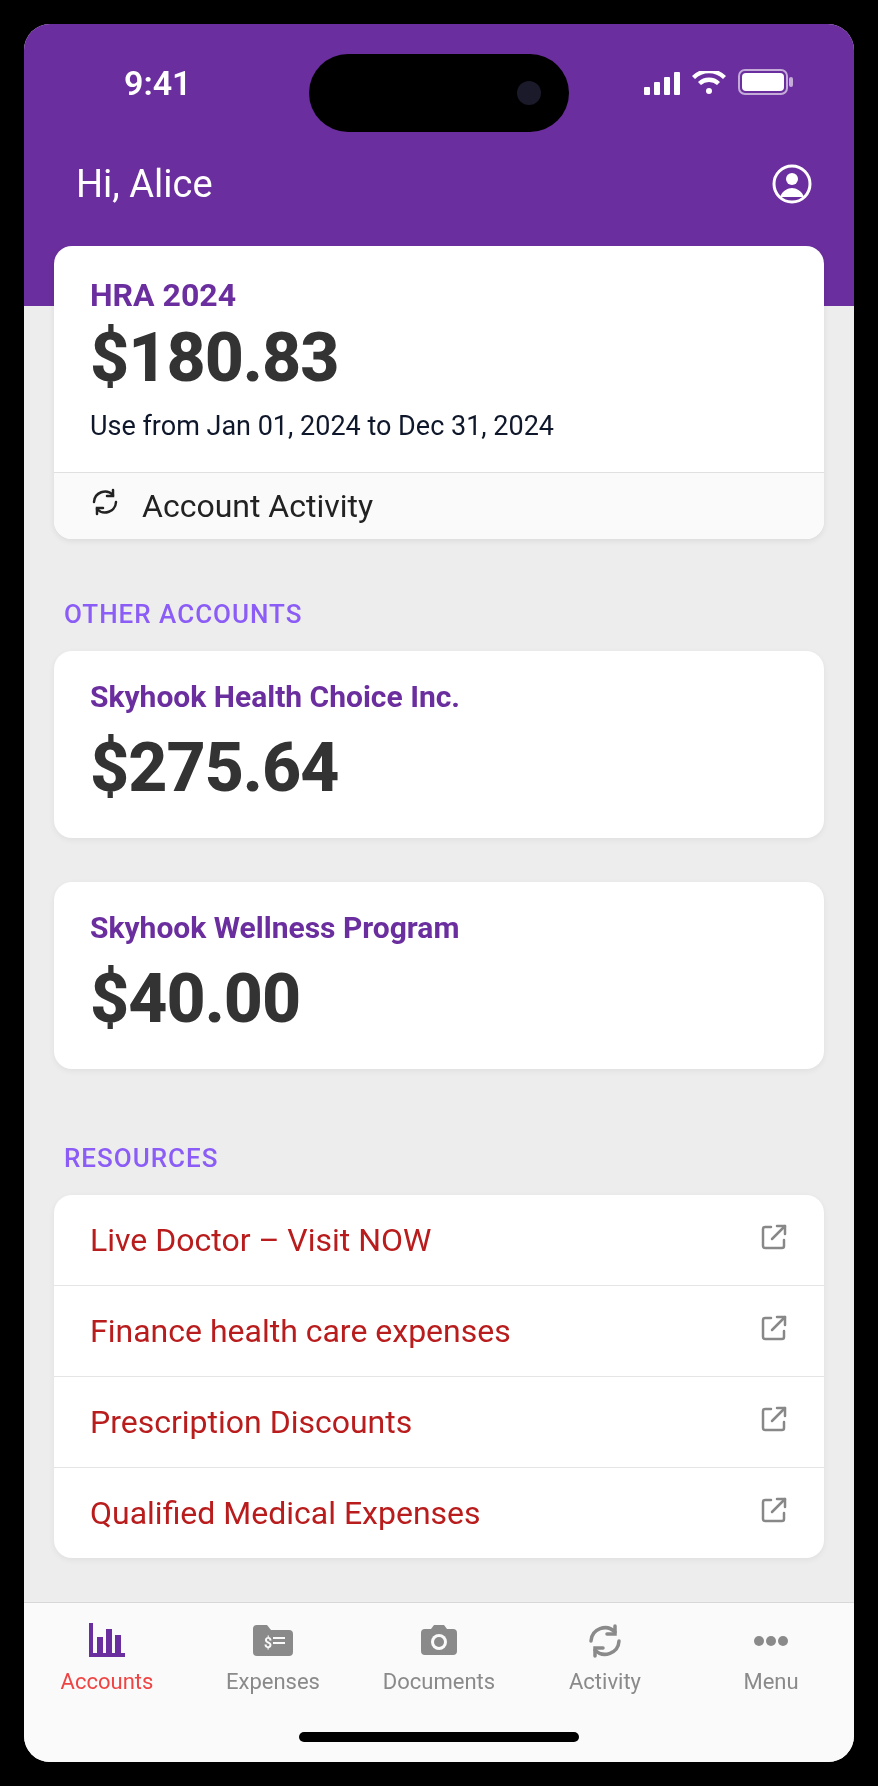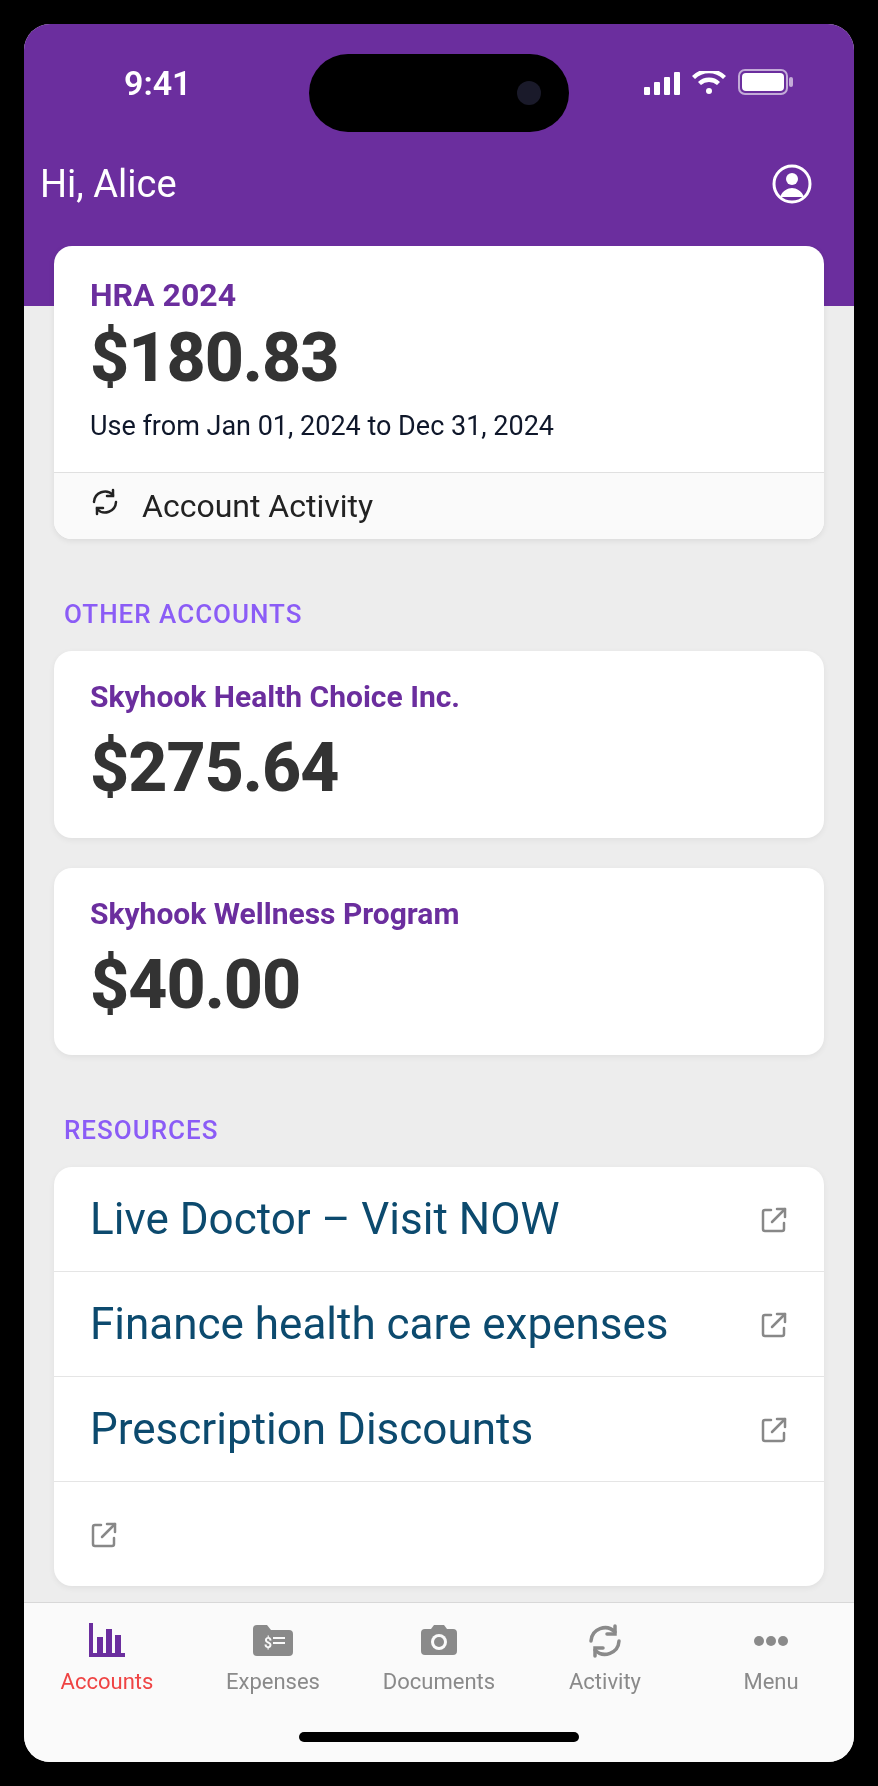--- a/index.html
+++ b/index.html
@@ -60,21 +60,21 @@
     padding: 0 60px 0 60px;
     color: #fff;
     font-size: 34px;
     font-weight: 600;
   }
   .status-time { padding-left: 40px; }
   .status-icons { display: flex; gap: 12px; align-items: center; }
   .header {
     background: #6B2E9E;
     color: #fff;
-    padding: 20px 40px 40px 16px;
+    padding: 20px 40px 40px 52px;
     display: flex;
     justify-content: space-between;
     align-items: center;
     font-size: 38px;
     font-weight: 400;
   }
   .profile-btn {
     width: 44px;
     height: 44px;
     display: flex;
@@ -141,21 +141,21 @@
     color: #8b5cf6;
     letter-spacing: 1px;
     font-weight: 500;
     padding: 30px 10px 22px 10px;
   }
   .small-card {
     background: #fff;
     border-radius: 18px;
     padding: 28px 36px 30px 36px;
     box-shadow: 0 2px 6px rgba(0,0,0,0.06);
-    margin-bottom: 30px;
+    margin-bottom: 44px;
   }
   .small-title {
     color: #6B2E9E;
     font-size: 30px;
     font-weight: 700;
     margin-bottom: 14px;
   }
   .small-balance {
     color: #333;
     font-size: 68px;
@@ -167,22 +167,22 @@
     border-radius: 18px;
     box-shadow: 0 2px 6px rgba(0,0,0,0.06);
     overflow: hidden;
   }
   .resource-row {
     display: flex;
     justify-content: space-between;
     align-items: center;
     padding: 26px 36px;
     border-bottom: 1px solid #E5E5E5;
-    font-size: 44px;
-    color: #0c4a6e;
+    font-size: 32px;
+    color: #b91c1c;
   }
   .resource-row:last-child { border-bottom: none; }
   .ext-icon { color: #888; }
   .tabbar {
     background: #FAFAFA;
     border-top: 1px solid #D8D8D8;
     display: flex;
     justify-content: space-around;
     align-items: flex-start;
     padding: 18px 0 40px 0;
@@ -331,20 +331,21 @@
               <svg width="28" height="28" viewBox="0 0 28 28">
                   <g fill="none" stroke="#888" stroke-width="2.5" stroke-linecap="round" stroke-linejoin="round">
                     <path d="M11 4H5a2 2 0 00-2 2v17a2 2 0 002 2h17a2 2 0 002-2v-6"></path>
                     <path d="M17 3h8v8"></path>
                     <path d="M12 16L25 3"></path>
                   </g>
                 </svg>
             </span>
           </div>
           <div class="resource-row">
+            <span>Qualified Medical Expenses</span>
             <span class="ext-icon">
               <svg width="28" height="28" viewBox="0 0 28 28">
                   <g fill="none" stroke="#888" stroke-width="2.5" stroke-linecap="round" stroke-linejoin="round">
                     <path d="M11 4H5a2 2 0 00-2 2v17a2 2 0 002 2h17a2 2 0 002-2v-6"></path>
                     <path d="M17 3h8v8"></path>
                     <path d="M12 16L25 3"></path>
                   </g>
                 </svg>
             </span>
           </div>

